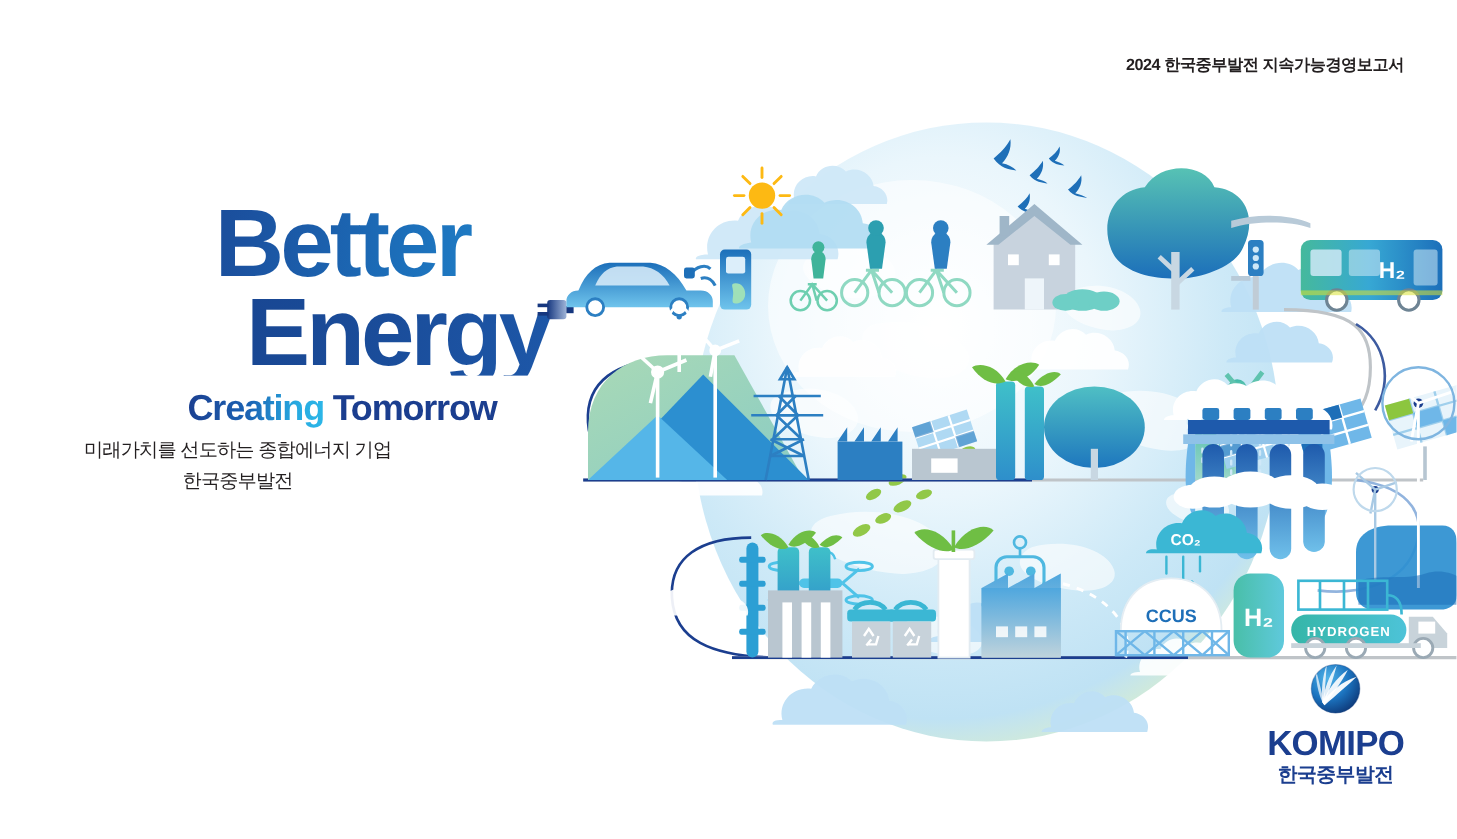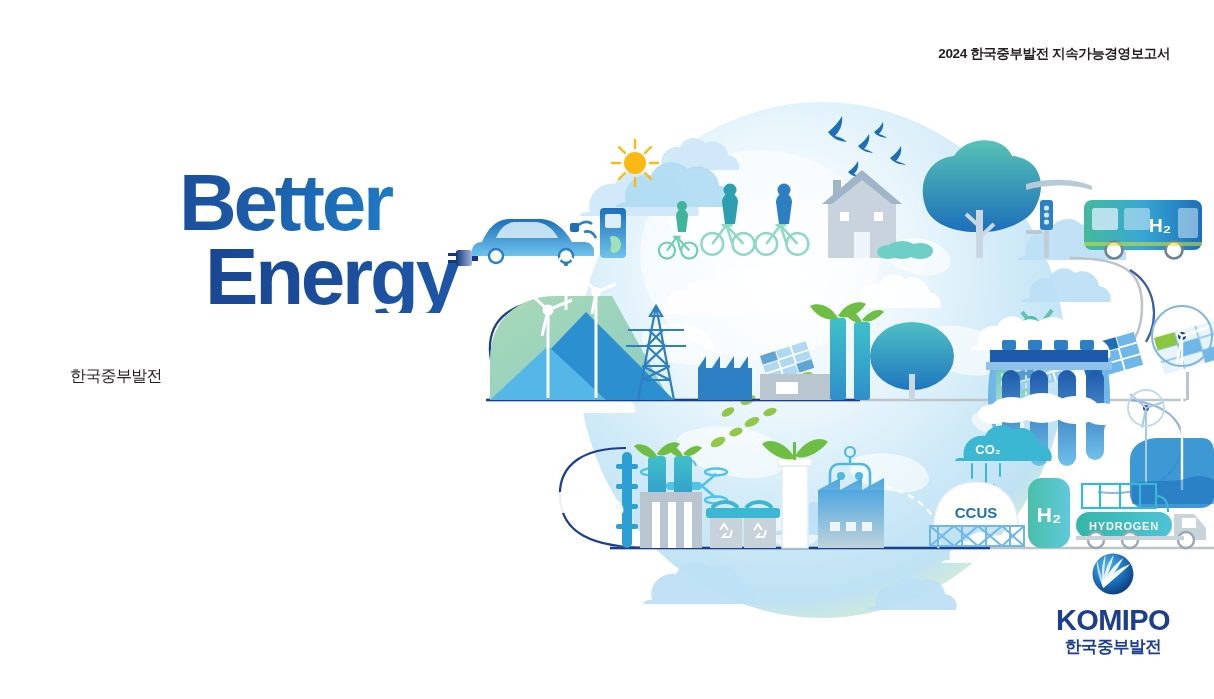--- a/index.html
+++ b/index.html
@@ -125,23 +125,27 @@
 </head>
 <body>
 
 <div id="cover">
 
   <div id="report-header">2024 한국중부발전 지속가능경영보고서</div>
 
   <div id="headline-block">
     <div class="hl-line" id="hl-better">Better</div>
     <div class="hl-line" id="hl-energy">Energy</div>
+    <div id="hl-tagline">
+      <span id="tag-creating">Creating</span><span>&nbsp;</span><span id="tag-tomorrow">Tomorrow</span>
+    </div>
   </div>
 
   <div id="subtitle-block">
+    <div>미래가치를 선도하는 종합에너지 기업</div>
     <div>한국중부발전</div>
   </div>
 
   <div id="artwork">
   <svg viewBox="0 0 784 560" xmlns="http://www.w3.org/2000/svg">
     <defs>
       <radialGradient id="gGlobe" cx="42%" cy="33%" r="72%">
         <stop offset="0%" stop-color="#ffffff"></stop>
         <stop offset="38%" stop-color="#eaf6fc"></stop>
         <stop offset="68%" stop-color="#cde9f7"></stop>

